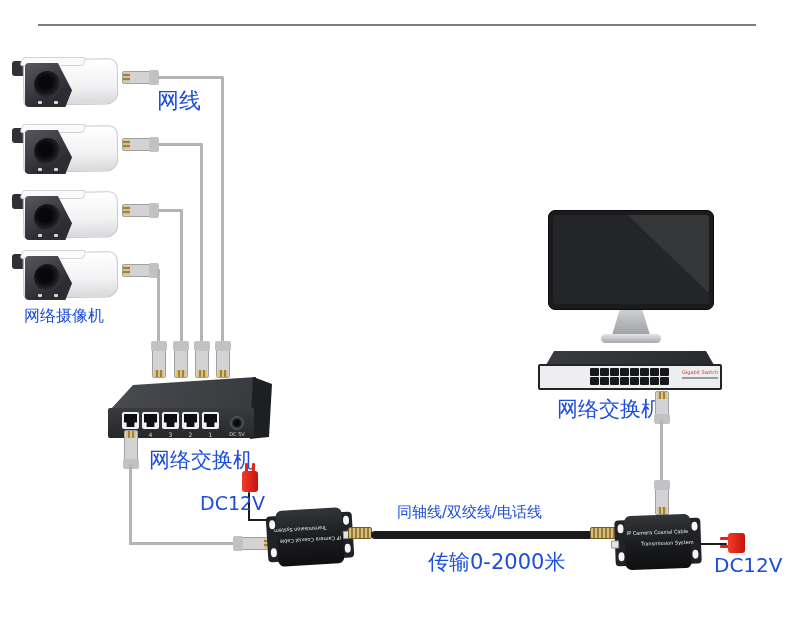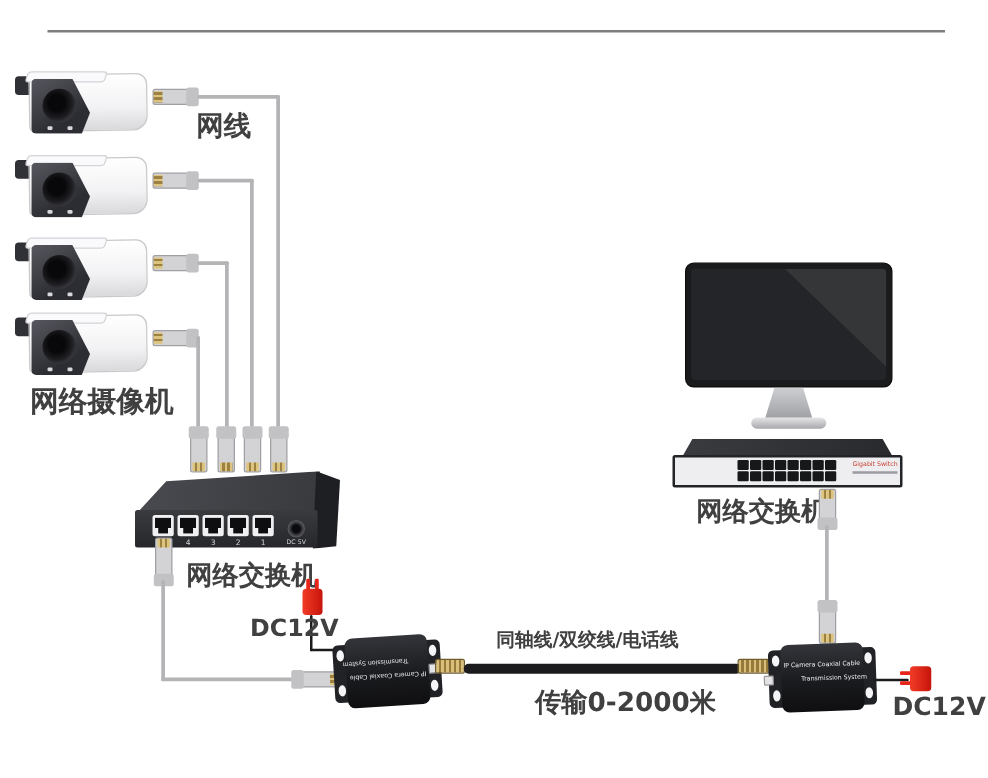--- a/index.html
+++ b/index.html
@@ -1,18 +1,18 @@
 <!DOCTYPE html>
 <html><head>
 <meta charset="utf-8">
 <style>
   *{margin:0;padding:0;box-sizing:border-box}
   html,body{width:790px;height:622px}
   body{position:relative;background:#fff;font-family:"DejaVu Sans","Liberation Sans",sans-serif;overflow:hidden}
-  .zh{color:#404040;font-weight:700}
+  .zh{color:#1d4ed8;font-weight:400}
 
   
   .cable{position:absolute;background:#b4b4b7;border-radius:2px}
   .wire{position:absolute;background:#1b1b1d;border-radius:1px}
 
   .plug{position:absolute;background:#d3d3d6;border:1px solid #a0a0a4;border-radius:2px}
   .plug.down::before{content:"";position:absolute;left:1px;right:1px;bottom:0;height:7px;
     background:repeating-linear-gradient(90deg,#dcc47f 0 2px,#9c8142 2px 4px)}
   .plug.down::after{content:"";position:absolute;left:-2px;right:-2px;top:-2px;height:10px;background:#c2c2c5;border-radius:2px}
   .plug.up::before{content:"";position:absolute;left:1px;right:1px;top:0;height:7px;
@@ -156,21 +156,21 @@
 <div class="cable" style="left:180px;top:209px;width:3px;height:133px"></div>
 <div class="cable" style="left:158px;top:269px;width:2px;height:3px"></div>
 <div class="cable" style="left:157px;top:269px;width:3px;height:73px"></div>
 
 <div class="plug down" style="left:152px;top:342px;width:14px;height:36px"></div>
 <div class="plug down" style="left:174px;top:342px;width:14px;height:36px"></div>
 <div class="plug down" style="left:195px;top:342px;width:14px;height:36px"></div>
 <div class="plug down" style="left:216px;top:342px;width:14px;height:36px"></div>
 
 <div class="lbl zh" style="left:157px;top:86px;font-size:22px">网线</div>
-<div class="lbl zh" style="left:24px;top:306px;font-size:23px">网络摄像机</div>
+<div class="lbl zh" style="left:24px;top:306px;font-size:16px">网络摄像机</div>
 
 <div class="swl">
   <div class="swl-top"></div>
   <div class="swl-side"></div>
   <div class="swl-front">
     <div class="swl-port" style="left:14px"></div>
     <div class="swl-port" style="left:34px"></div>
     <div class="swl-port" style="left:54px"></div>
     <div class="swl-port" style="left:74px"></div>
     <div class="swl-port" style="left:94px"></div>

